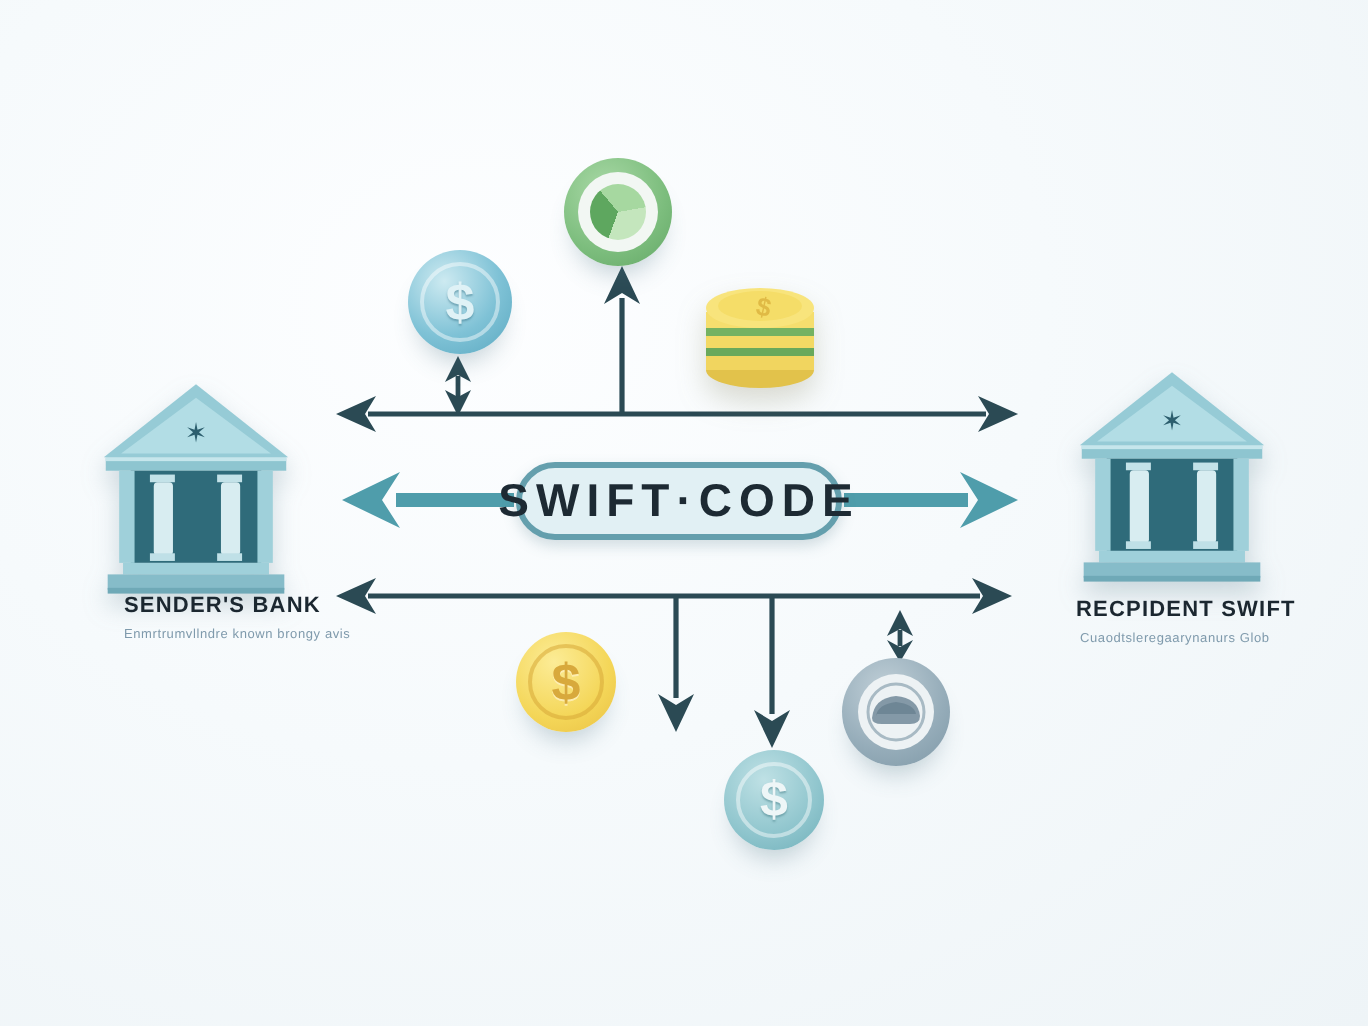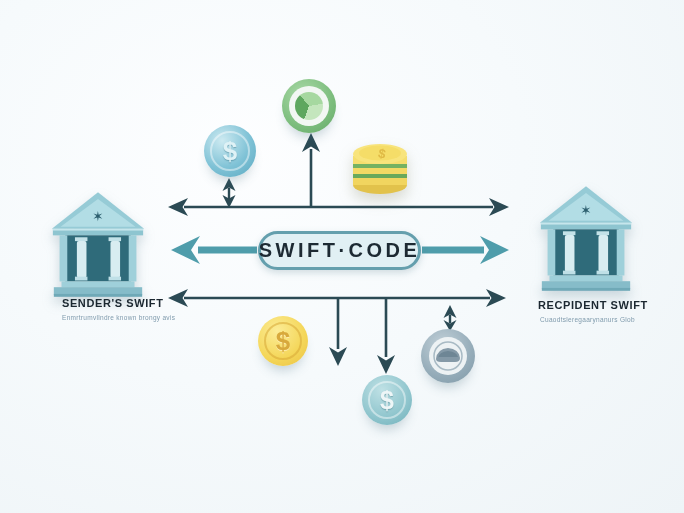--- a/index.html
+++ b/index.html
@@ -16,21 +16,21 @@
 
   
   .pill {
     position:absolute; left:258px; top:231px; width:163px; height:39px;
     background:#e1f0f4; border:3px solid #649fad; border-radius:21px;
     display:flex; align-items:center; justify-content:center;
     box-shadow:0 3px 7px rgba(90,130,145,.25);
     z-index:5;
   }
   .pill span {
-    font-size:20px; font-weight:bold; letter-spacing:3.5px; color:#1d2a33;
+    font-size:23px; font-weight:bold; letter-spacing:3.5px; color:#1d2a33;
   }
 
   
   .bank { position:absolute; width:96px; height:112px; filter:drop-shadow(0 6px 6px rgba(90,125,140,.28)); }
   .bank-left  { left:50px;  top:188px; }
   .bank-right { left:538px; top:182px; }
 
   .bank-label {
     position:absolute; font-size:11px; font-weight:bold; color:#1b2730;
     letter-spacing:0.6px; white-space:nowrap;
@@ -150,21 +150,21 @@
       <rect x="28" y="53" width="10" height="38" rx="2" fill="#d8edf1"></rect>
       <rect x="26" y="90" width="13" height="4" fill="#bfe0e7"></rect>
       <rect x="61" y="49" width="13" height="4" fill="#c3e2e8"></rect>
       <rect x="63" y="53" width="10" height="38" rx="2" fill="#d8edf1"></rect>
       <rect x="61" y="90" width="13" height="4" fill="#bfe0e7"></rect>
       <rect x="12" y="95" width="76" height="6" fill="#9fd0da"></rect>
       <rect x="4" y="101" width="92" height="8" fill="#86bcc9"></rect>
       <rect x="4" y="108" width="92" height="3" fill="#6fa9b7"></rect>
     </svg>
   </div>
-  <div class="bank-label" style="left:62px; top:297px;">SENDER'S SWIFT</div>
+  <div class="bank-label" style="left:62px; top:297px;">SENDER'S BANK</div>
   <div class="bank-sub" style="left:62px; top:314px;">Enmrtrumvllndre known brongy avis</div>
 
   <div class="bank bank-right">
     <svg viewBox="0 0 100 112" width="96" height="112">
       <polygon points="50,2 98,40 2,40" fill="#96cbd6"></polygon>
       <polygon points="50,9 89,38 11,38" fill="#b2dde5"></polygon>
       <text x="50" y="32" text-anchor="middle" font-size="14" fill="#2c5e6e">✶</text>
       <rect x="3" y="40" width="94" height="7" fill="#8ec5d0"></rect>
       <rect x="3" y="40" width="94" height="2" fill="#c6e6ec"></rect>
       <rect x="16" y="47" width="68" height="48" fill="#2f6b7a"></rect>

